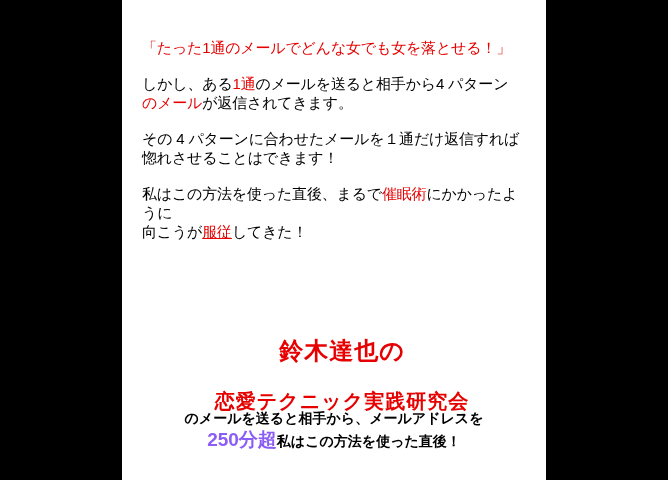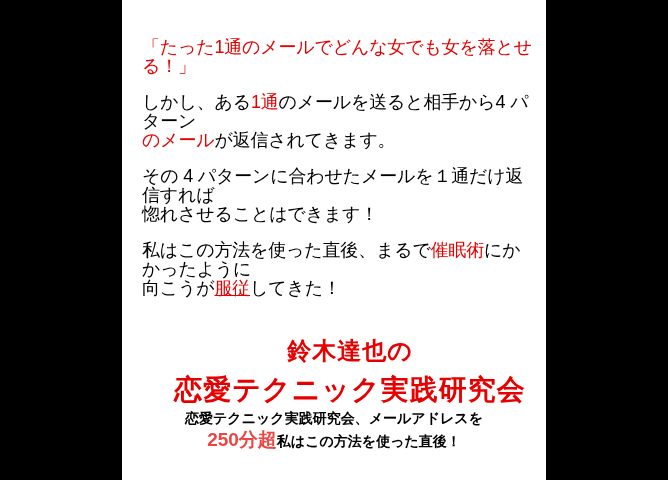--- a/index.html
+++ b/index.html
@@ -25,74 +25,74 @@
     top: 0px;
     width: 424px;
     height: 480px;
     background: #ffffff;
   }
   .body-copy {
     position: absolute;
     left: 20px;
     top: 38px;
     width: 390px;
-    font-size: 18px;
+    font-size: 15px;
     line-height: 19px;
     color: #000000;
     font-family: "Liberation Sans", sans-serif;
   }
   .para {
     margin: 0 0 17px 0;
     letter-spacing: -0.2px;
   }
   .red {
     color: #e60000;
   }
   .underline {
     text-decoration: underline;
   }
   .headline-block {
     position: absolute;
-    left: 16px;
+    left: 8px;
     top: 336px;
     width: 424px;
     text-align: center;
   }
   .headline1 {
     color: #e60000;
     font-size: 24px;
     font-weight: bold;
     letter-spacing: 1px;
     line-height: 30px;
     margin: 0;
   }
   .headline2 {
     color: #e60000;
-    font-size: 28px;
+    font-size: 20px;
     font-weight: bold;
     letter-spacing: 1px;
     line-height: 30px;
-    margin: 9px 0 0 0;
+    margin: 20px 0 0 0;
   }
   .form-note {
     position: absolute;
     left: 0;
     top: 408px;
     width: 424px;
     text-align: center;
     font-size: 14px;
     line-height: 21px;
     font-weight: bold;
     color: #000000;
   }
   .form-note .line {
     display: block;
   }
   .big-red {
-    color: #ef4444;
+    color: #8b5cf6;
     font-size: 19px;
     font-weight: bold;
   }
 </style>
 </head>
 <body>
 
 <div class="page">
   <div class="sheet">
 
@@ -117,18 +117,18 @@
         <span>向こうが</span><span class="red underline">服従</span><span>してきた！</span>
       </p>
     </div>
 
     <div class="headline-block">
       <div class="headline1">鈴木達也の</div>
       <div class="headline2">恋愛テクニック実践研究会</div>
     </div>
 
     <div class="form-note">
-      <span class="line">恋愛テクニック実践研究会、メールアドレスを</span>
+      <span class="line">のメールを送ると相手から、メールアドレスを</span>
       <span class="line"><span class="big-red">250分超</span><span>私はこの方法を使った直後！</span></span>
     </div>
 
   </div>
 </div>
 
 </body></html>

